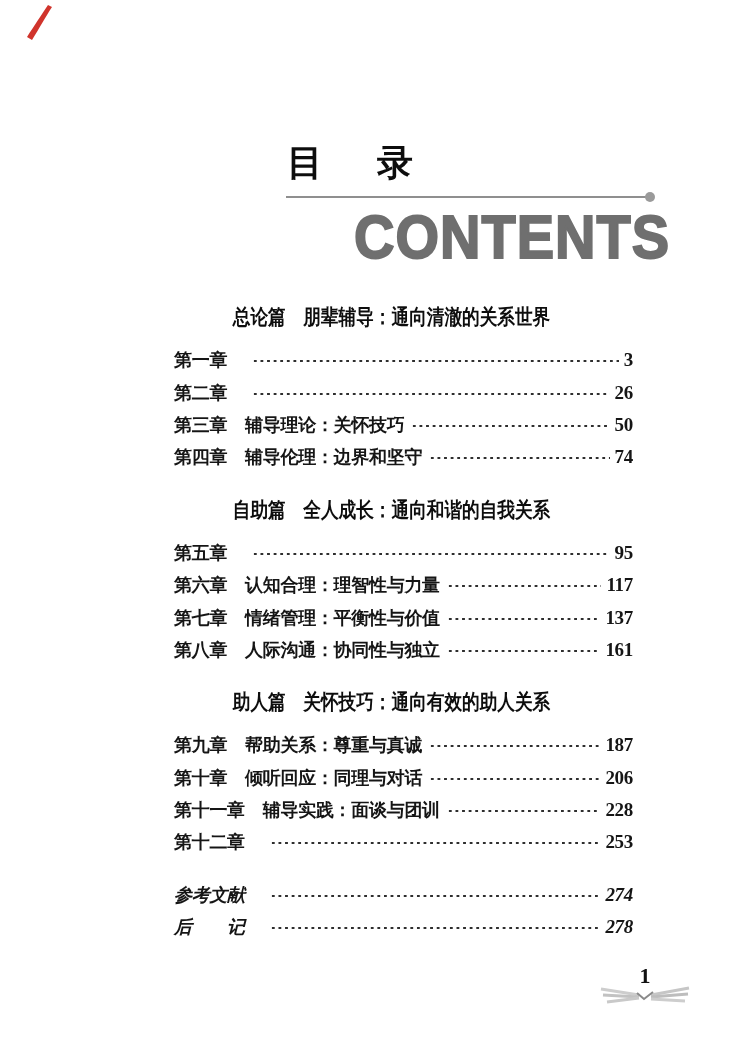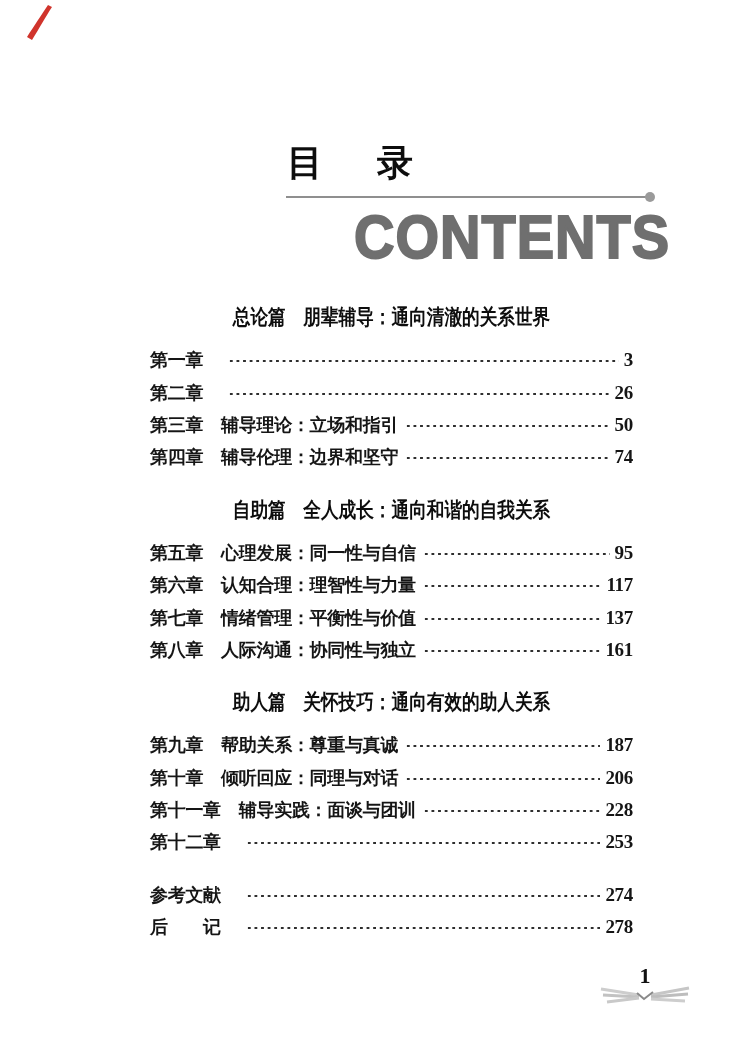--- a/index.html
+++ b/index.html
@@ -28,34 +28,34 @@
   .toc-body{position:absolute;left:150px;top:304px;width:483px;}
   .sec-heading{
     height:26px;line-height:26px;text-align:center;
     font-size:21px;font-weight:700;color:#0d0d0d;
     transform:scaleX(0.84);transform-origin:center;
     margin:23px 0 14px 0;white-space:pre;
   }
   .sec-heading.first{margin-top:0;}
   .toc-row{
     display:flex;align-items:center;height:32.4px;
-    font-size:18px;font-weight:700;color:#151515;letter-spacing:-0.3px;
+    font-size:18px;font-weight:700;color:#151515;letter-spacing:-0.3px;margin-left:24px;
   }
   .chap-label{white-space:pre;margin-right:18px;}
   .chap-title{white-space:pre;}
   .leader{
     flex:1;height:10px;margin:2px 5px 0 7px;
     background-image:radial-gradient(circle,#2e2e2e 1.15px,transparent 1.5px);
     background-size:6.6px 10px;background-repeat:repeat-x;background-position:0 50%;
   }
   .chap-page{
     font-family:"Liberation Serif","DejaVu Serif",serif;
     font-size:19px;font-weight:700;white-space:pre;text-align:right;
   }
-  .back-group{margin-top:20px;}
+  .back-group{margin-top:20px;font-style:italic;}
   
   .page-num{
     position:absolute;left:632px;top:963px;width:26px;text-align:center;
     font-family:"Liberation Serif","DejaVu Serif",serif;
     font-size:22px;font-weight:700;color:#111;
   }
   .ribbon{position:absolute;left:598px;top:984px;}
 </style>
 </head>
 <body>
@@ -85,37 +85,36 @@
         <span class="leader"></span>
         <span class="chap-page">3</span>
       </div>
       <div class="toc-row">
         <span class="chap-label">第二章</span>
         <span class="leader"></span>
         <span class="chap-page">26</span>
       </div>
       <div class="toc-row">
         <span class="chap-label">第三章</span>
-        <span class="chap-title">辅导理论：立场和指引</span>
+        <span class="chap-title">辅导理论：关怀技巧</span>
         <span class="leader"></span>
         <span class="chap-page">50</span>
       </div>
       <div class="toc-row">
         <span class="chap-label">第四章</span>
         <span class="chap-title">辅导伦理：边界和坚守</span>
         <span class="leader"></span>
         <span class="chap-page">74</span>
       </div>
     </div>
 
     <div class="sec-heading">自助篇　全人成长：通向和谐的自我关系</div>
     <div class="chapter-group">
       <div class="toc-row">
         <span class="chap-label">第五章</span>
-        <span class="chap-title">心理发展：同一性与自信</span>
         <span class="leader"></span>
         <span class="chap-page">95</span>
       </div>
       <div class="toc-row">
         <span class="chap-label">第六章</span>
         <span class="chap-title">认知合理：理智性与力量</span>
         <span class="leader"></span>
         <span class="chap-page">117</span>
       </div>
       <div class="toc-row">

